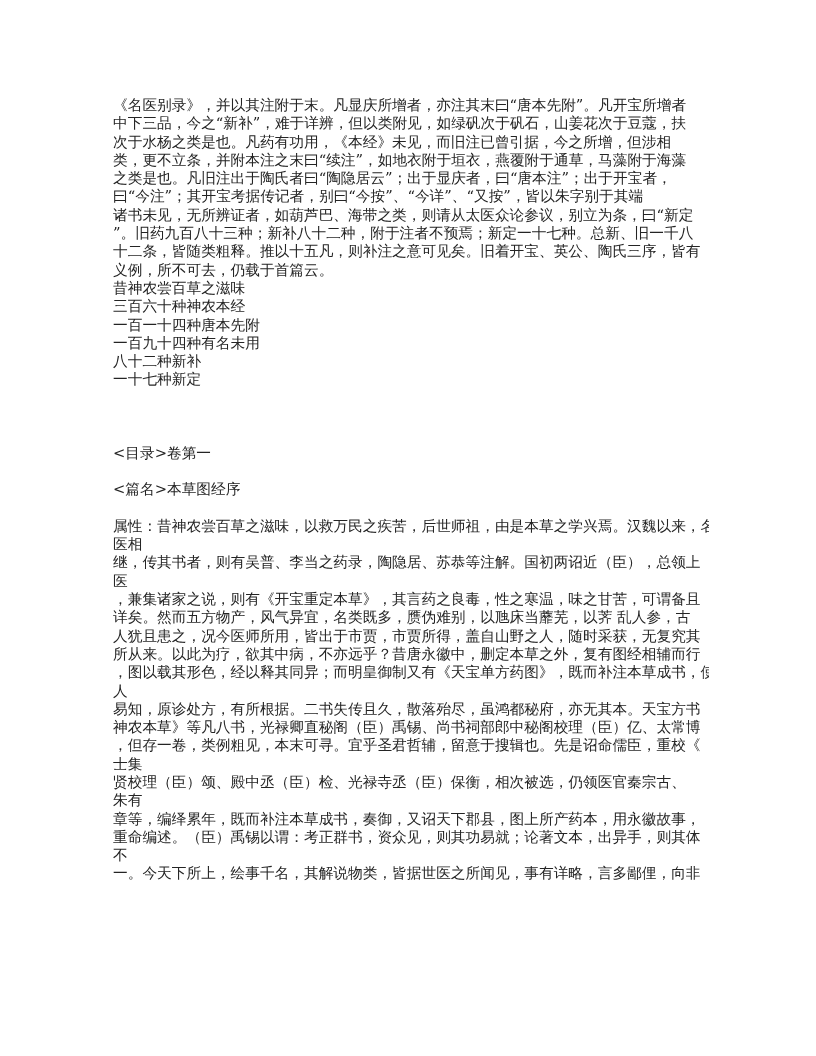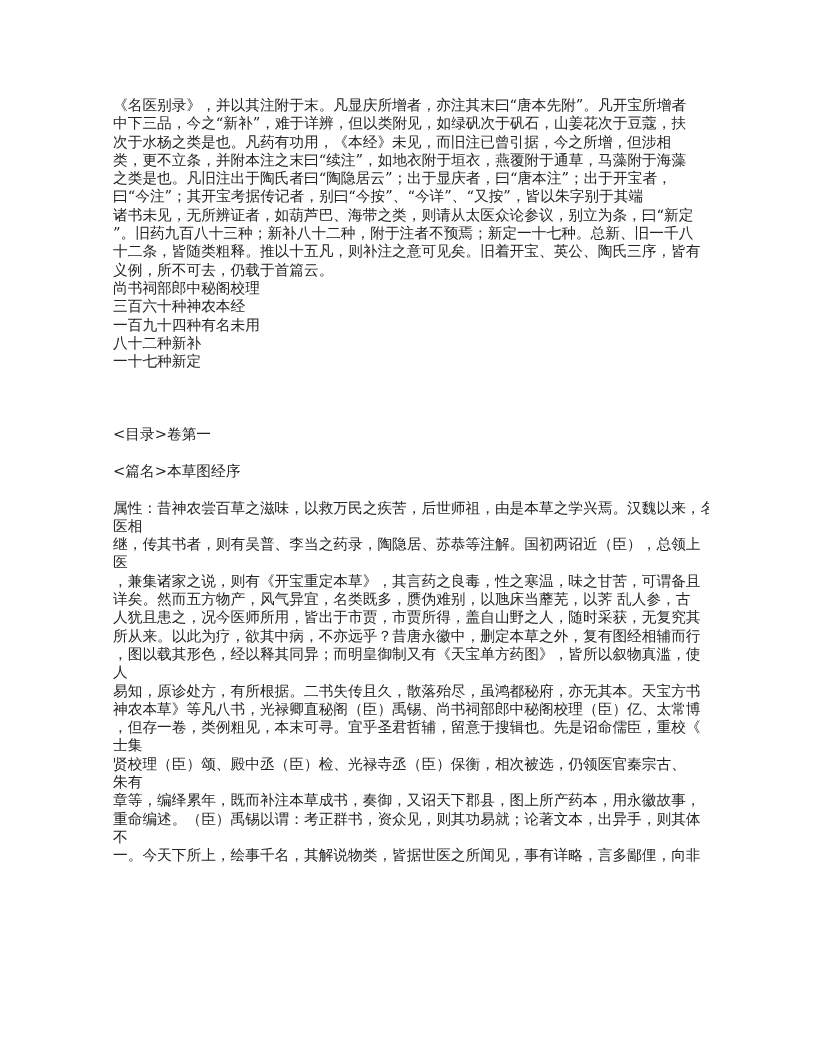--- a/index.html
+++ b/index.html
@@ -47,22 +47,23 @@
         <div class="text-line">类，更不立条，并附本注之末曰“续注”，如地衣附于垣衣，燕覆附于通草，马藻附于海藻</div>
         <div class="text-line">之类是也。凡旧注出于陶氏者曰“陶隐居云”；出于显庆者，曰“唐本注”；出于开宝者，</div>
         <div class="text-line">曰“今注”；其开宝考据传记者，别曰“今按”、“今详”、“又按”，皆以朱字别于其端</div>
         <div class="text-line">诸书未见，无所辨证者，如葫芦巴、海带之类，则请从太医众论参议，别立为条，曰“新定</div>
         <div class="text-line">”。旧药九百八十三种；新补八十二种，附于注者不预焉；新定一十七种。总新、旧一千八</div>
         <div class="text-line">十二条，皆随类粗释。推以十五凡，则补注之意可见矣。旧着开宝、英公、陶氏三序，皆有</div>
         <div class="text-line">义例，所不可去，仍载于首篇云。</div>
       </div>
 
     <div>
-        <div class="text-line">尚书祠部郎中秘阁校理</div>
+        <div class="text-line">昔神农尝百草之滋味</div>
         <div class="text-line">三百六十种神农本经</div>
+        <div class="text-line">一百一十四种唐本先附</div>
         <div class="text-line">一百九十四种有名未用</div>
         <div class="text-line">八十二种新补</div>
         <div class="text-line">一十七种新定</div>
       </div>
 
     <div class="gap-3"></div>
 
     <div class="text-line">&lt;目录&gt;卷第一</div>
 
     <div class="gap-1"></div>
@@ -73,21 +74,21 @@
 
     <div>
         <div class="text-line">属性：昔神农尝百草之滋味，以救万民之疾苦，后世师祖，由是本草之学兴焉。汉魏以来，名</div>
         <div class="text-line">医相</div>
         <div class="text-line">继，传其书者，则有吴普、李当之药录，陶隐居、苏恭等注解。国初两诏近（臣），总领上</div>
         <div class="text-line">医</div>
         <div class="text-line">，兼集诸家之说，则有《开宝重定本草》，其言药之良毒，性之寒温，味之甘苦，可谓备且</div>
         <div class="text-line">详矣。然而五方物产，风气异宜，名类既多，赝伪难别，以虺床当蘼芜，以荠 乱人参，古</div>
         <div class="text-line">人犹且患之，况今医师所用，皆出于市贾，市贾所得，盖自山野之人，随时采获，无复究其</div>
         <div class="text-line">所从来。以此为疗，欲其中病，不亦远乎？昔唐永徽中，删定本草之外，复有图经相辅而行</div>
-        <div class="text-line">，图以载其形色，经以释其同异；而明皇御制又有《天宝单方药图》，皆所以叙物真滥，使</div>
+        <div class="text-line">，图以载其形色，经以释其同异；而明皇御制又有《天宝单方药图》，既而补注本草成书，使</div>
         <div class="text-line">人</div>
         <div class="text-line">易知，原诊处方，有所根据。二书失传且久，散落殆尽，虽鸿都秘府，亦无其本。天宝方书</div>
         <div class="text-line">神农本草》等凡八书，光禄卿直秘阁（臣）禹锡、尚书祠部郎中秘阁校理（臣）亿、太常博</div>
         <div class="text-line">，但存一卷，类例粗见，本末可寻。宜乎圣君哲辅，留意于搜辑也。先是诏命儒臣，重校《</div>
         <div class="text-line">士集</div>
         <div class="text-line">贤校理（臣）颂、殿中丞（臣）检、光禄寺丞（臣）保衡，相次被选，仍领医官秦宗古、</div>
         <div class="text-line">朱有</div>
         <div class="text-line">章等，编绎累年，既而补注本草成书，奏御，又诏天下郡县，图上所产药本，用永徽故事，</div>
         <div class="text-line">重命编述。（臣）禹锡以谓：考正群书，资众见，则其功易就；论著文本，出异手，则其体</div>
         <div class="text-line">不</div>

